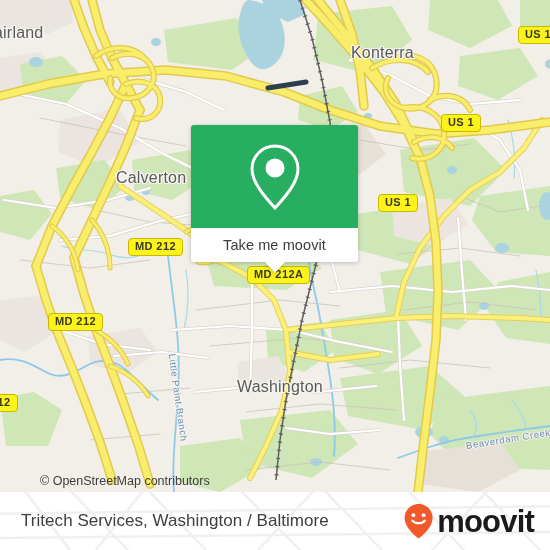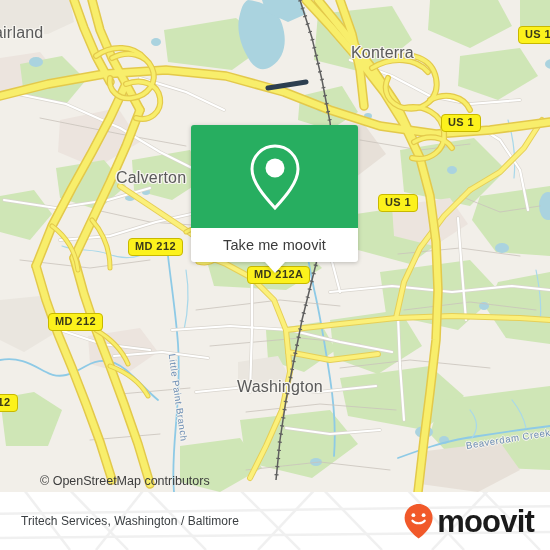--- a/index.html
+++ b/index.html
@@ -138,21 +138,21 @@
     height: 58px;
     background: #ffffff;
     overflow: hidden;
   }
   #bar-bg { position: absolute; left: 0; top: 0; }
   #bar-title {
     position: absolute;
     left: 21px;
     top: 50%;
     transform: translateY(-50%);
-    font-size: 12px;
+    font-size: 17px;
     color: #3c4043;
     letter-spacing: 0.05px;
     white-space: nowrap;
   }
   #brand {
     position: absolute;
     right: 16px;
     top: 50%;
     transform: translateY(-50%);
     display: flex;

